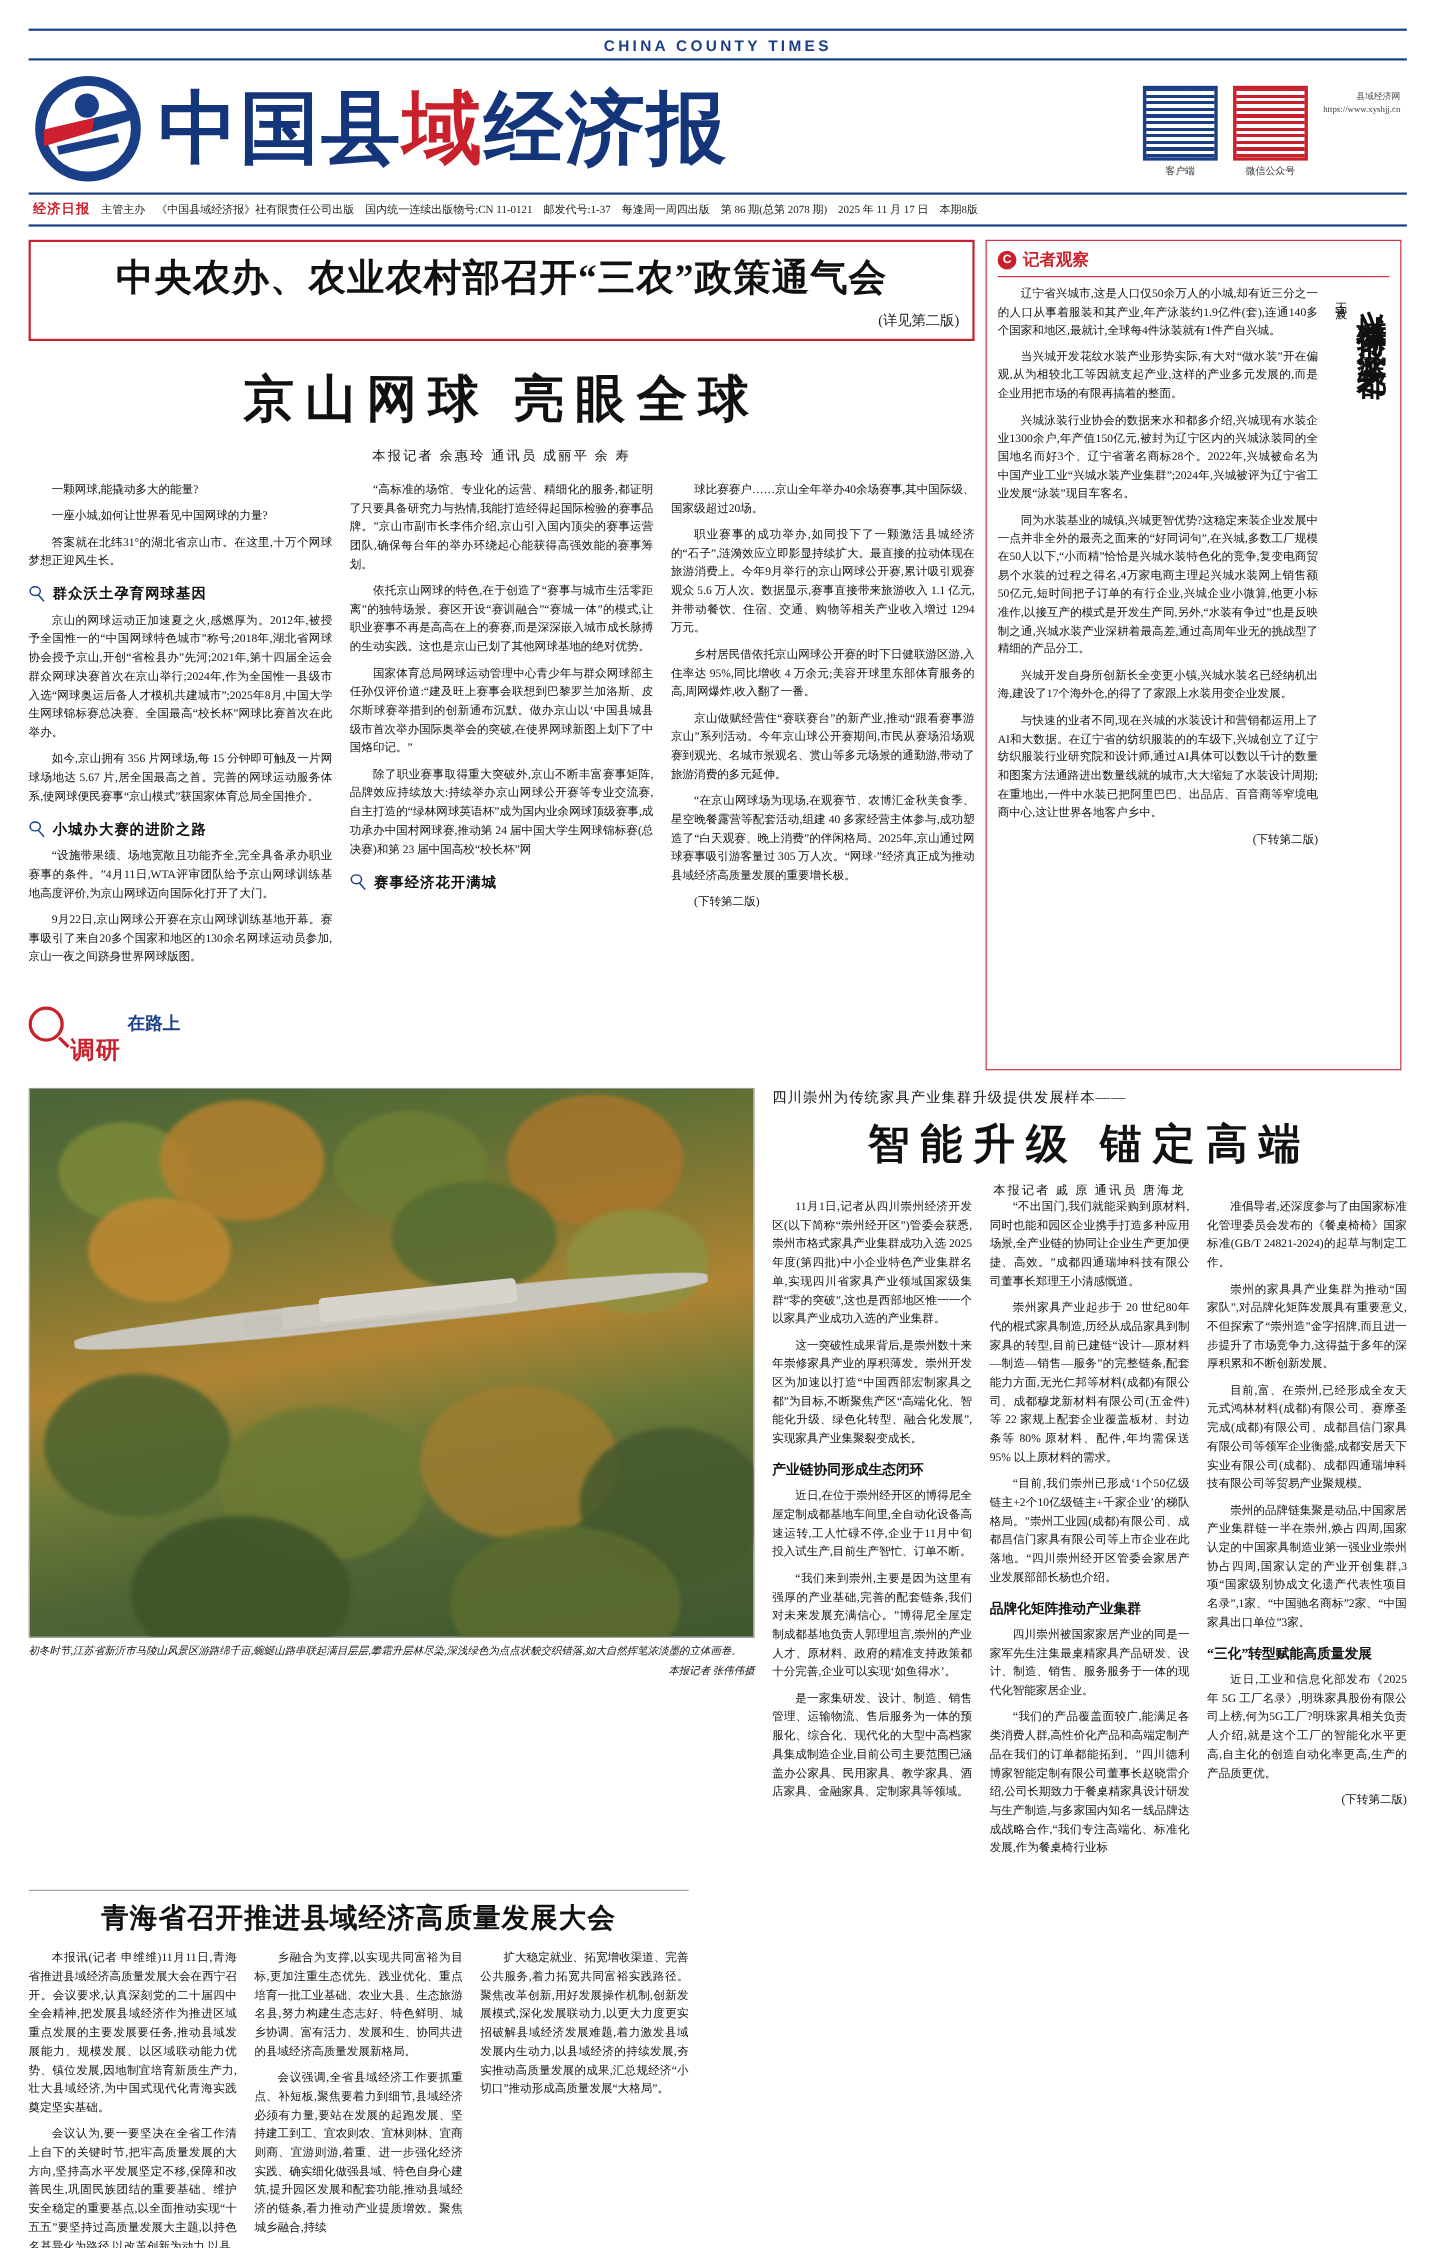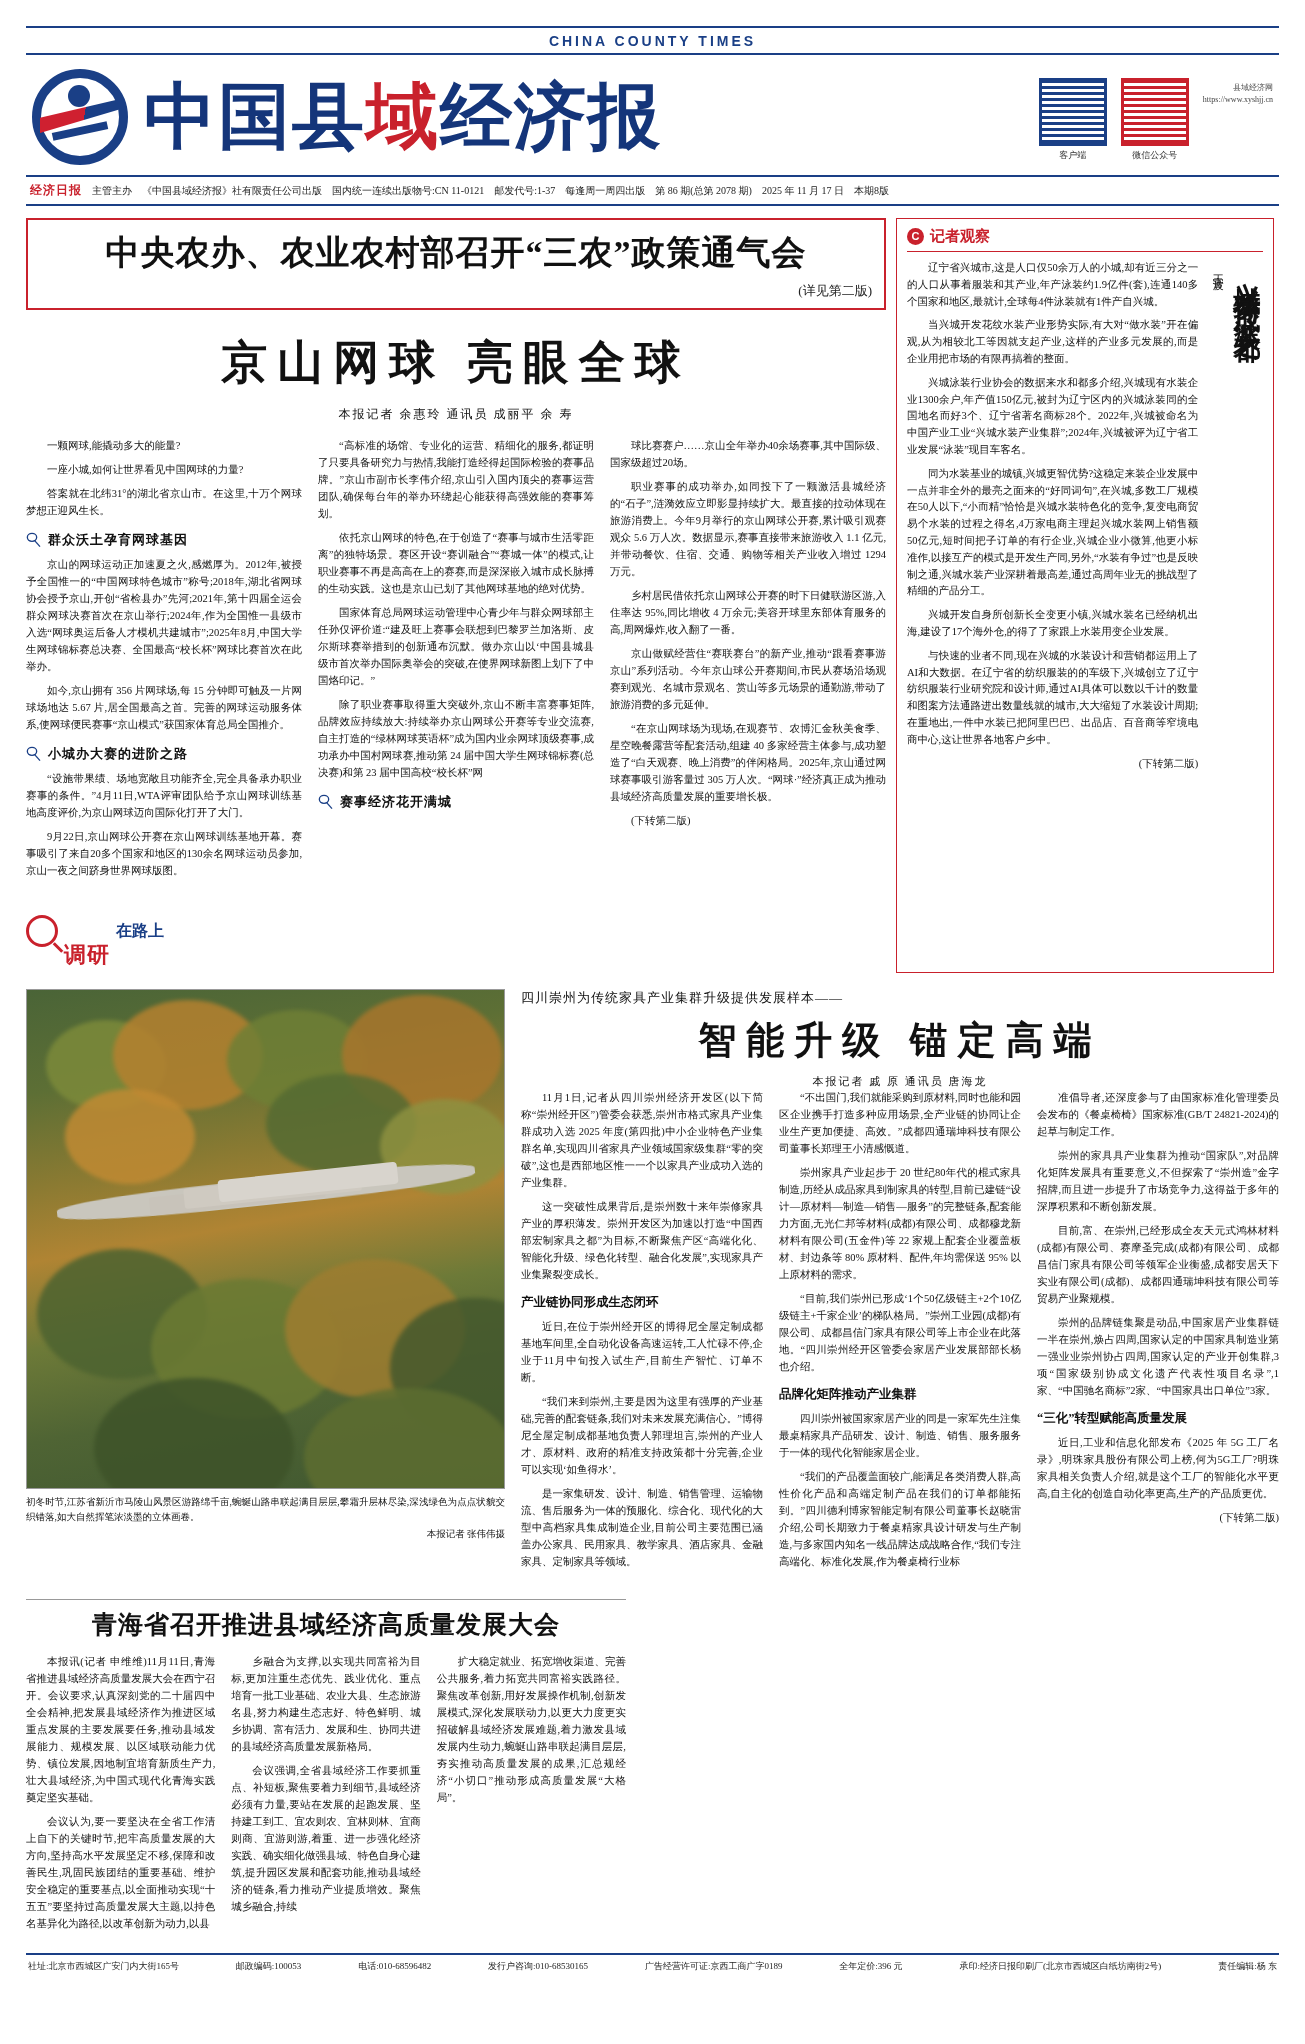--- a/index.html
+++ b/index.html
@@ -63,21 +63,21 @@
   .obs-head{display:flex;align-items:center;gap:6px;font-size:15px;font-weight:bold;color:#c9212c;border-bottom:1px solid #c9212c;padding-bottom:5px;margin-bottom:8px;}
   .obs-head .cmark{width:17px;height:17px;border-radius:50%;background:#c9212c;color:#fff;font-size:11px;line-height:17px;text-align:center;font-family:"Liberation Sans",sans-serif;}
   .obs-body{display:flex;gap:10px;}
   .obs-text{flex:1;font-size:10.5px;line-height:1.6;text-align:justify;}
   .obs-text p{margin:0 0 7px;text-indent:2em;}
   .obs-title{writing-mode:vertical-rl;font-size:27px;font-weight:bold;letter-spacing:6px;line-height:1.25;height:420px;margin-left:4px;}
   .obs-author{writing-mode:vertical-rl;font-size:11px;letter-spacing:2px;margin-left:2px;padding-top:6px;}
 
   
   .mid{display:flex;gap:16px;margin-top:16px;}
-  .photo-col{width:479px;}
+  .photo-col{width:660px;font-style:italic;}
   .photo{width:100%;height:500px;border:1px solid #999;box-sizing:border-box;position:relative;overflow:hidden;
     background:linear-gradient(170deg,#4a6437 0%,#5d6f35 18%,#8a7a32 34%,#b08433 47%,#6d7a38 62%,#4f6434 78%,#3f5730 100%);}
   .photo .road{position:absolute;left:6%;top:38%;width:88%;height:26px;background:#c9c6bd;transform:rotate(-6deg);border-radius:40%;filter:blur(.4px);}
   .photo .train{position:absolute;left:40%;top:36.5%;width:180px;height:22px;background:#d8d4cd;transform:rotate(-6deg);border-radius:4px;
     box-shadow:-36px 4px 0 -1px #cfcac1,-72px 8px 0 -2px #c8c3ba;}
   .photo .canopy{position:absolute;border-radius:50%;filter:blur(2px);opacity:.85;}
   .cap{font-size:9.5px;line-height:1.6;margin-top:6px;text-align:justify;}
   .cap-credit{font-size:9.5px;text-align:right;margin-top:3px;}
 
   .mid-right{flex:1;}
@@ -292,21 +292,21 @@
       <div class="cols3">
         <div class="col">
           <p>本报讯(记者 申维维)11月11日,青海省推进县域经济高质量发展大会在西宁召开。会议要求,认真深刻党的二十届四中全会精神,把发展县域经济作为推进区域重点发展的主要发展要任务,推动县域发展能力、规模发展、以区域联动能力优势、镇位发展,因地制宜培育新质生产力,壮大县域经济,为中国式现代化青海实践奠定坚实基础。</p>
           <p>会议认为,要一要坚决在全省工作清上自下的关键时节,把牢高质量发展的大方向,坚持高水平发展坚定不移,保障和改善民生,巩固民族团结的重要基础、维护安全稳定的重要基点,以全面推动实现“十五五”要坚持过高质量发展大主题,以持色名基异化为路径,以改革创新为动力,以县</p>
         </div>
         <div class="col">
           <p>乡融合为支撑,以实现共同富裕为目标,更加注重生态优先、践业优化、重点培育一批工业基础、农业大县、生态旅游名县,努力构建生态志好、特色鲜明、城乡协调、富有活力、发展和生、协同共进的县域经济高质量发展新格局。</p>
           <p>会议强调,全省县域经济工作要抓重点、补短板,聚焦要着力到细节,县域经济必须有力量,要站在发展的起跑发展、坚持建工到工、宜农则农、宜林则林、宜商则商、宜游则游,着重、进一步强化经济实践、确实细化做强县域、特色自身心建筑,提升园区发展和配套功能,推动县域经济的链条,看力推动产业提质增效。聚焦城乡融合,持续</p>
         </div>
         <div class="col">
-          <p>扩大稳定就业、拓宽增收渠道、完善公共服务,着力拓宽共同富裕实践路径。聚焦改革创新,用好发展操作机制,创新发展模式,深化发展联动力,以更大力度更实招破解县域经济发展难题,着力激发县域发展内生动力,蜿蜒山路串联起满目层层,夯实推动高质量发展的成果,汇总规经济“小切口”推动形成高质量发展“大格局”。</p>
+          <p>扩大稳定就业、拓宽增收渠道、完善公共服务,着力拓宽共同富裕实践路径。聚焦改革创新,用好发展操作机制,创新发展模式,深化发展联动力,以更大力度更实招破解县域经济发展难题,着力激发县域发展内生动力,以县域经济的持续发展,夯实推动高质量发展的成果,汇总规经济“小切口”推动形成高质量发展“大格局”。</p>
         </div>
       </div>
     </div>
     <div style="flex:1"></div>
   </div>
 
   <div class="footer">
     <span>社址:北京市西城区广安门内大街165号</span>
     <span>邮政编码:100053</span>
     <span>电话:010-68596482</span>

